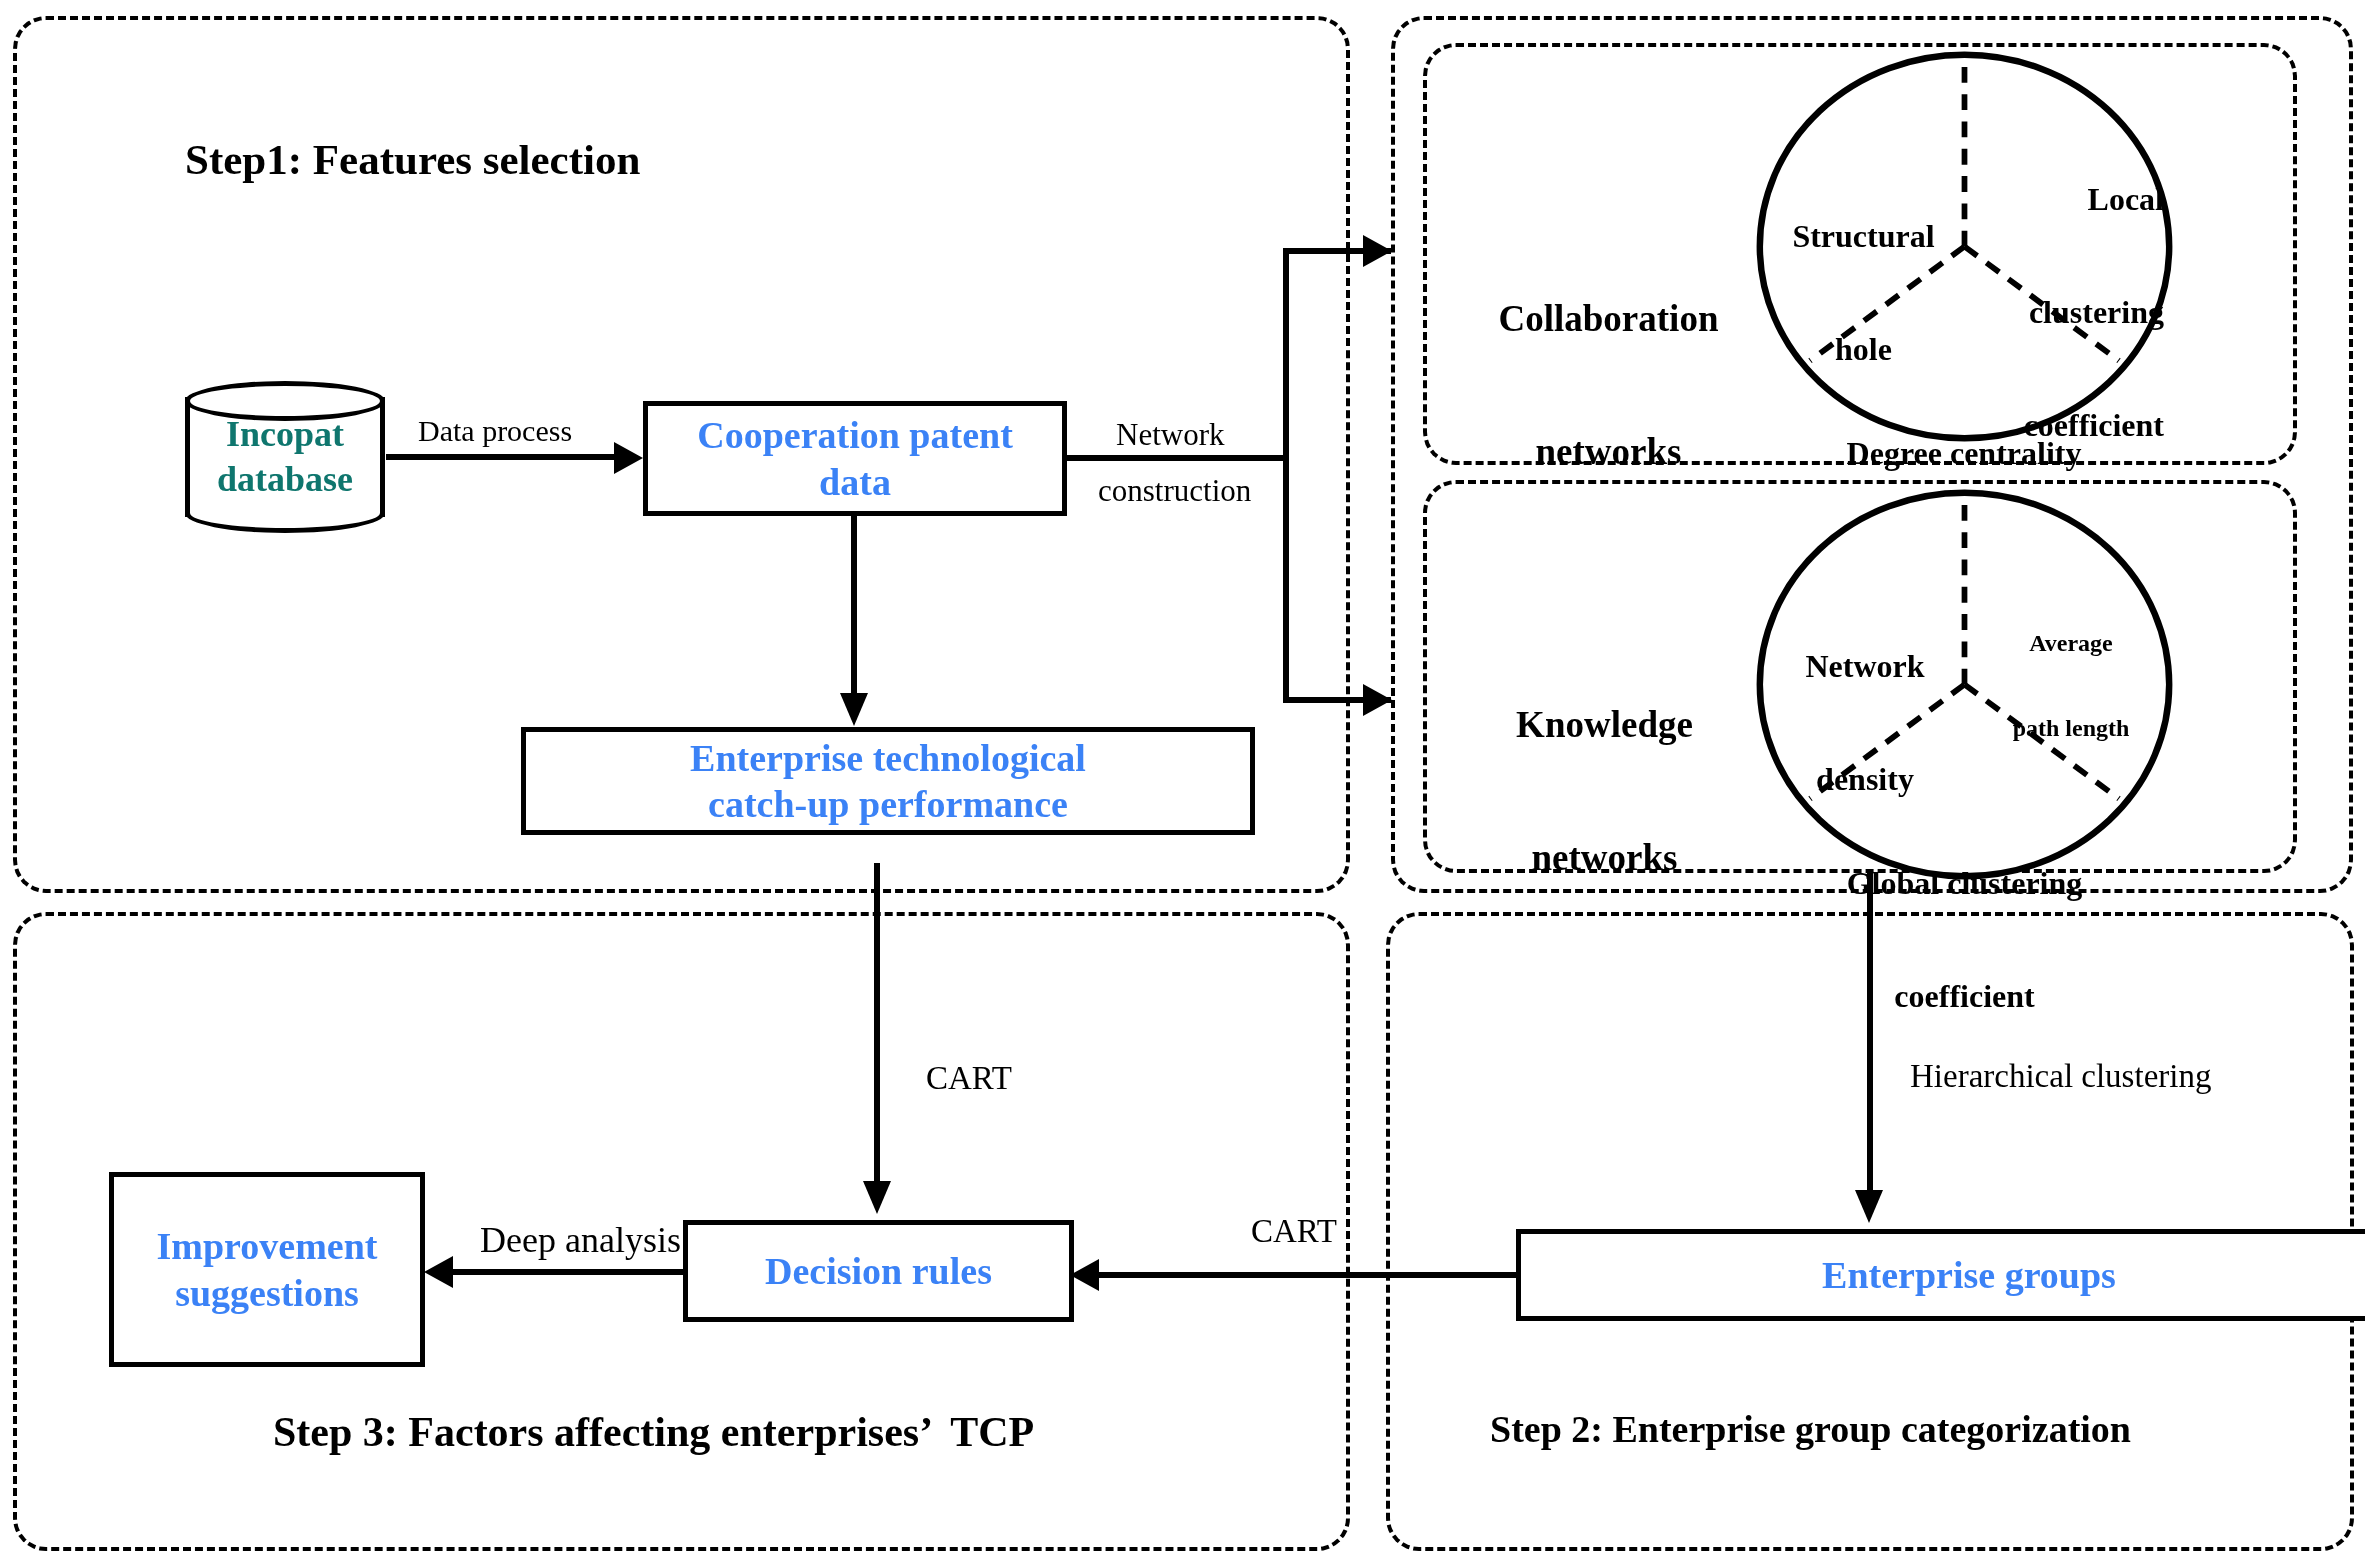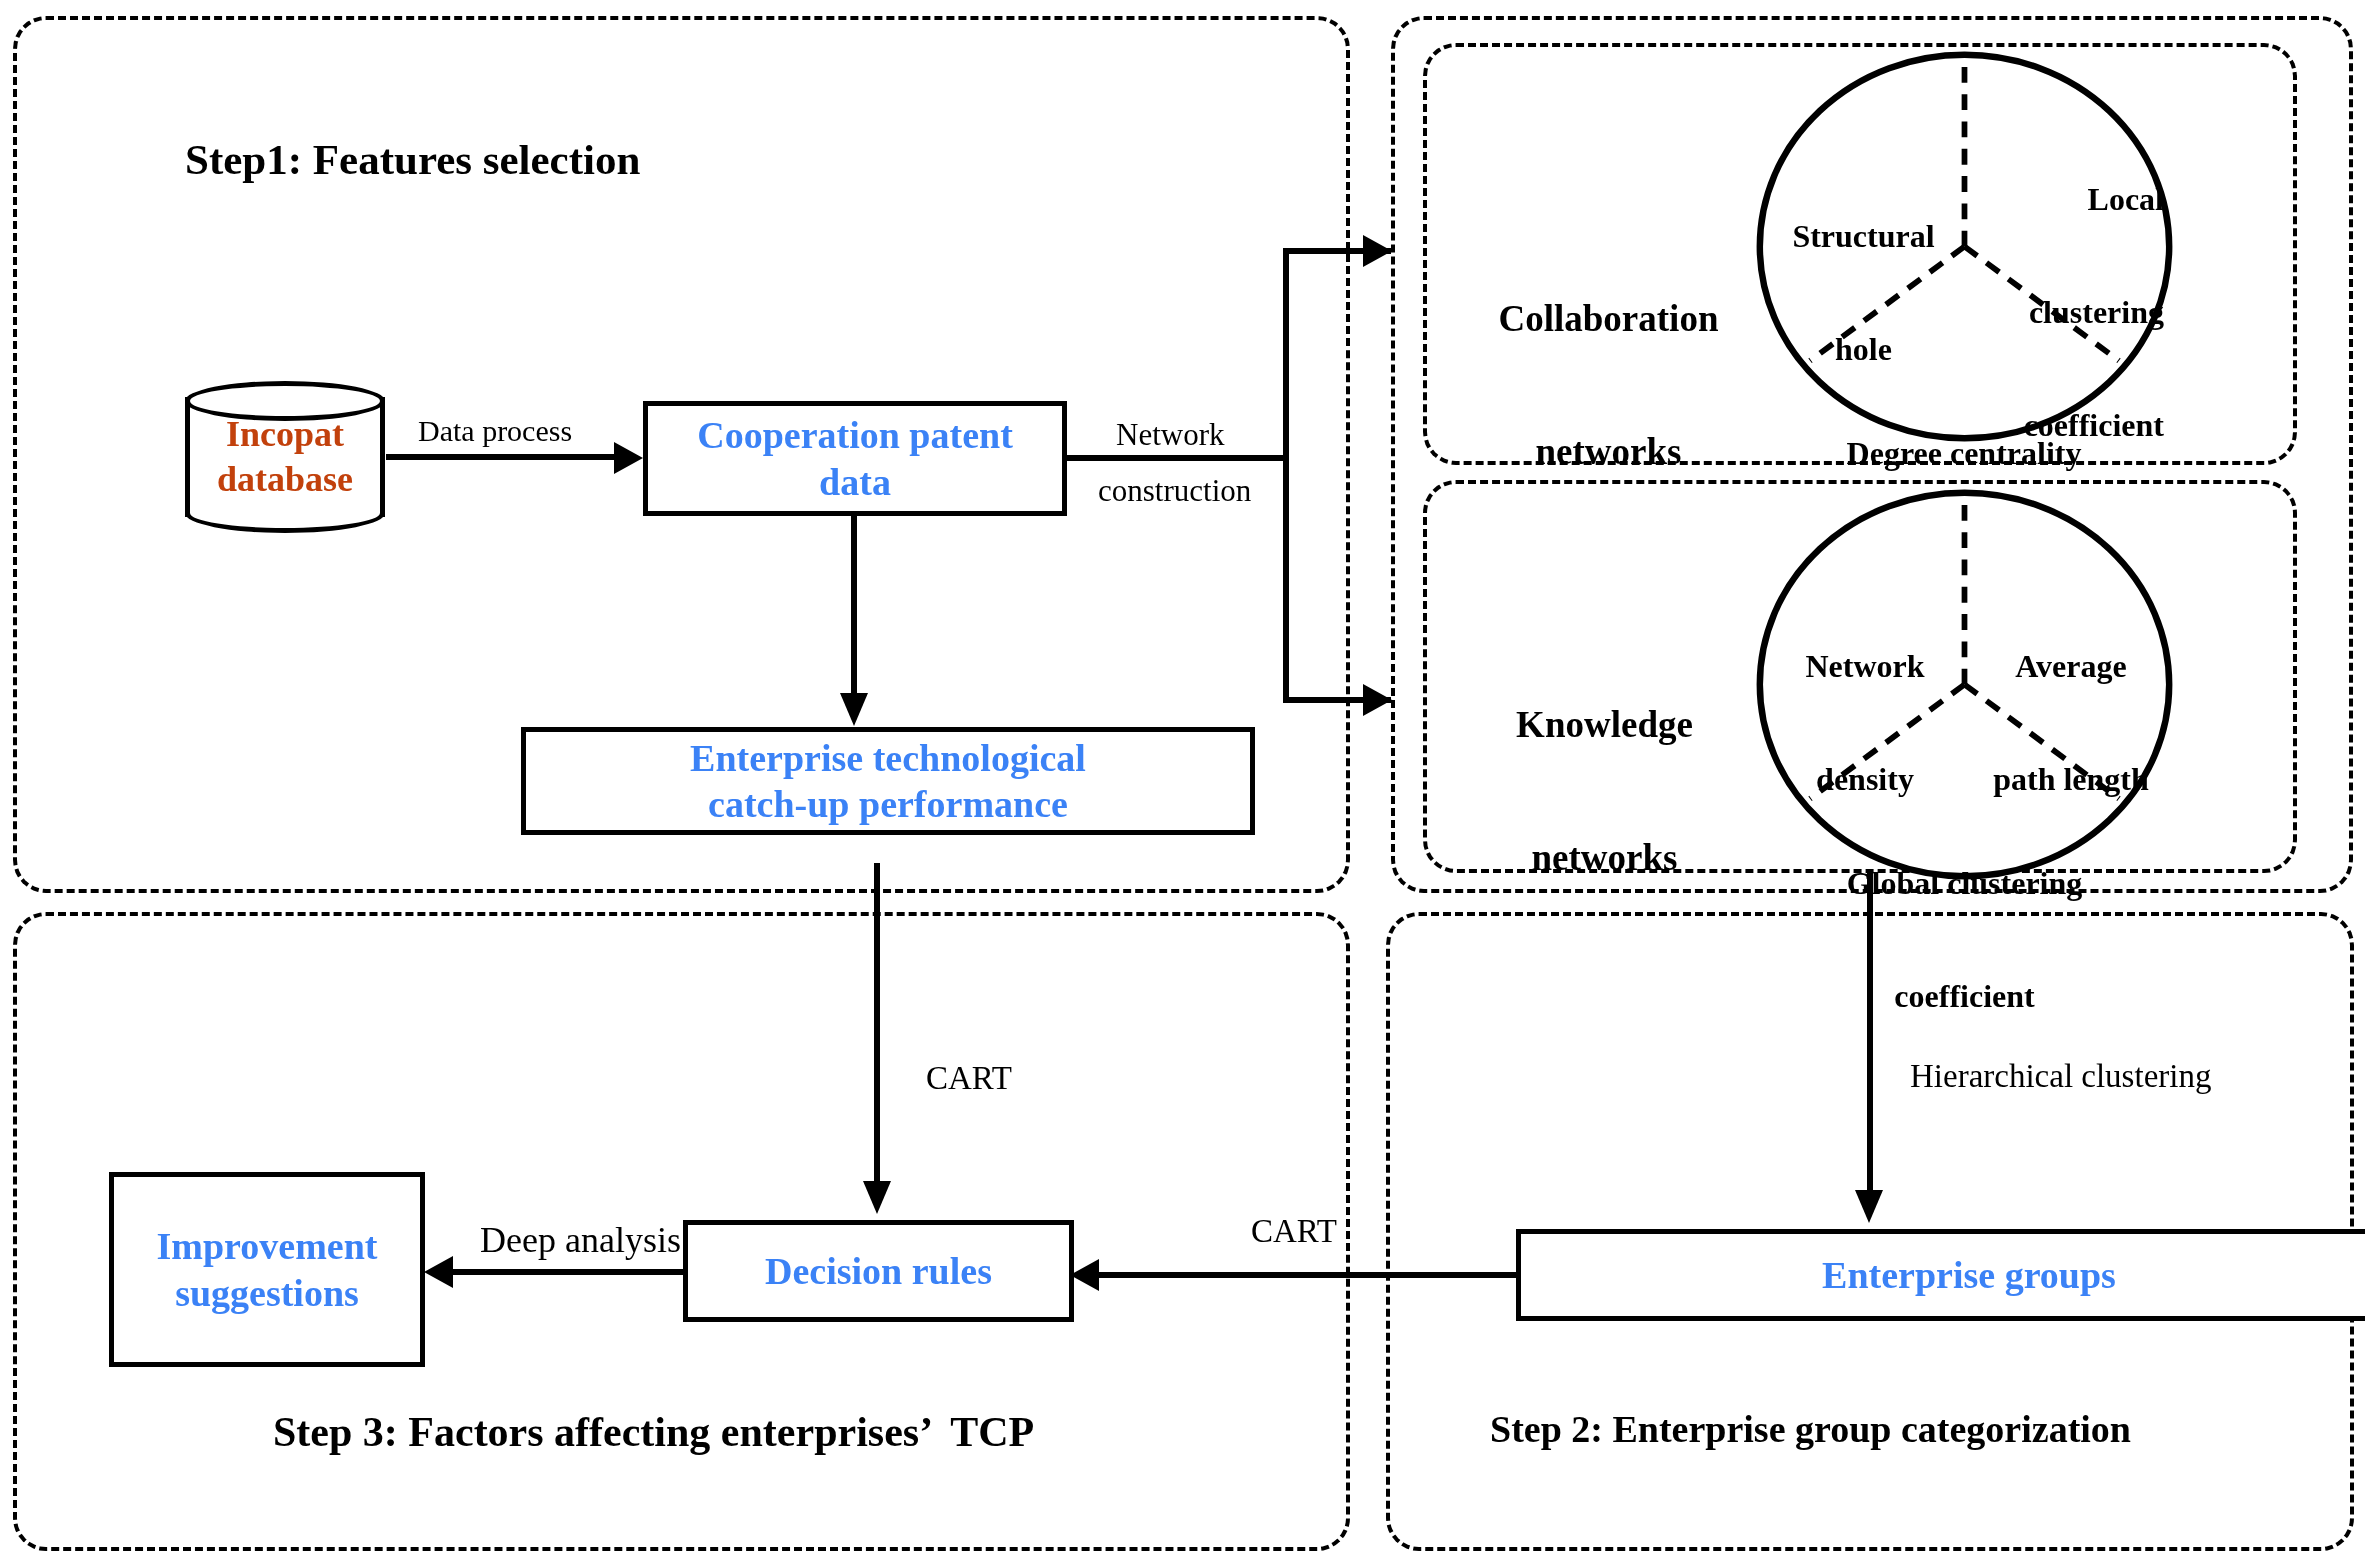--- a/index.html
+++ b/index.html
@@ -76,21 +76,21 @@
   }
   .cyl-bottom{
     position:absolute;left:0;bottom:0;width:100%;height:40px;
     border:5.7px solid #000;border-radius:50%;
     background:#fff;box-sizing:border-box;
     clip-path:inset(20px -7.2px -7.2px -7.2px);
   }
   .cyl-text{
     position:absolute;left:0;top:0;width:100%;height:100%;
     display:flex;flex-direction:column;align-items:center;justify-content:center;
-    font-weight:bold;text-align:center;line-height:1.25;color:#c2410c;
+    font-weight:bold;text-align:center;line-height:1.25;color:#0f766e;
   }
   
   .wheel{position:absolute;}
   .wheel svg{position:absolute;left:0;top:0;}
   .wheel .seg-lbl{
     position:absolute;text-align:center;font-weight:bold;color:#000;
     line-height:1.18;white-space:pre;
   }
 </style>
 </head>
@@ -182,21 +182,21 @@
     <svg width="421" height="395" viewBox="0 0 586 550">
       <ellipse cx="293" cy="275" rx="285" ry="267" fill="#fff" stroke="#000" stroke-width="9"></ellipse>
       <line x1="293" y1="275" x2="293" y2="8" stroke="#000" stroke-width="8" stroke-dasharray="22,16"></line>
       <line x1="293" y1="275" x2="78" y2="434" stroke="#000" stroke-width="8" stroke-dasharray="22,16"></line>
       <line x1="293" y1="275" x2="508" y2="434" stroke="#000" stroke-width="8" stroke-dasharray="22,16"></line>
     </svg>
     <div class="seg-lbl" style="left:21.5px;top:85px;width:179px;font-size:32px;">
       <div>Network</div>
       <div>density</div>
     </div>
-    <div class="seg-lbl" style="left:220px;top:85px;width:194px;font-size:32px;">
+    <div class="seg-lbl" style="left:220px;top:85px;width:194px;font-size:24px;">
       <div>Average</div>
       <div>path length</div>
     </div>
     <div class="seg-lbl" style="left:47px;top:302px;width:327px;font-size:32px;">
       <div>Global clustering</div>
       <div>coefficient</div>
     </div>
   </div>
 
   <div class="vline" style="left:851px;top:515px;height:195px;"></div>

